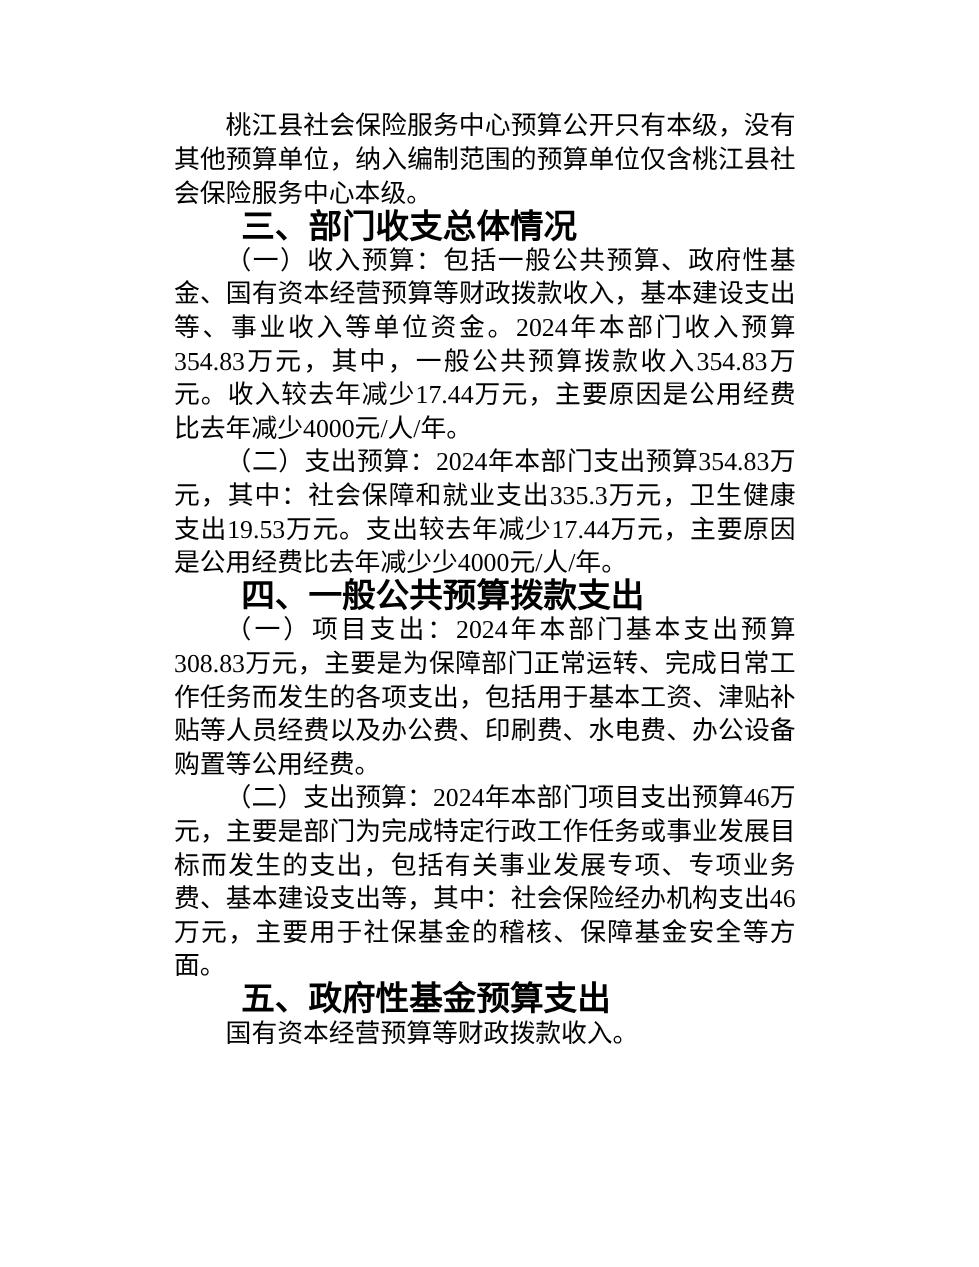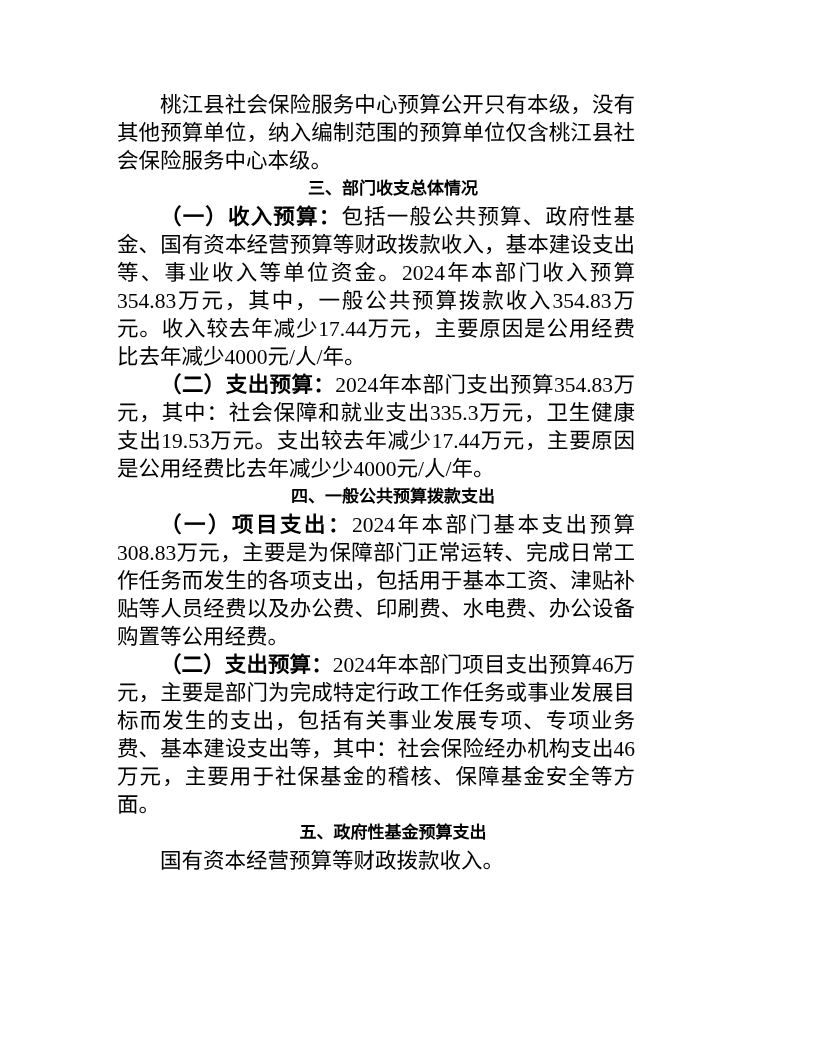--- a/index.html
+++ b/index.html
@@ -17,37 +17,38 @@
     box-sizing: border-box;
     width: 753px;
     height: 1056px;
     padding: 91px 118px 0 117px;
     background: #ffffff;
     color: #000000;
     font-family: "Liberation Serif", "DejaVu Serif", serif;
     font-size: 21.5px;
     line-height: 28px;
     text-align: justify;
+    margin-left: 28px;
   }
   .para {
     margin: 0;
     text-indent: 2em;
   }
   .para .lead {
     font-family: "Liberation Sans", "DejaVu Sans", sans-serif;
-    font-weight: 700;
+    font-weight: 400;
   }
   .heading {
     margin: 0;
     text-indent: 2em;
     font-family: "Liberation Sans", "DejaVu Sans", sans-serif;
     font-weight: 700;
-    font-size: 17px;
+    font-size: 28px;
     line-height: 28px;
-    text-align: center;
+    text-align: left;
   }
 </style>
 </head>
 <body>
 
 <main class="page">
 
   <p class="para"><span>桃江县社会保险服务中心预算公开只有本级，没有其他预算单位，纳入编制范围的预算单位仅含桃江县社会保险服务中心本级。</span></p>
 
   <h3 class="heading">三、部门收支总体情况</h3>

